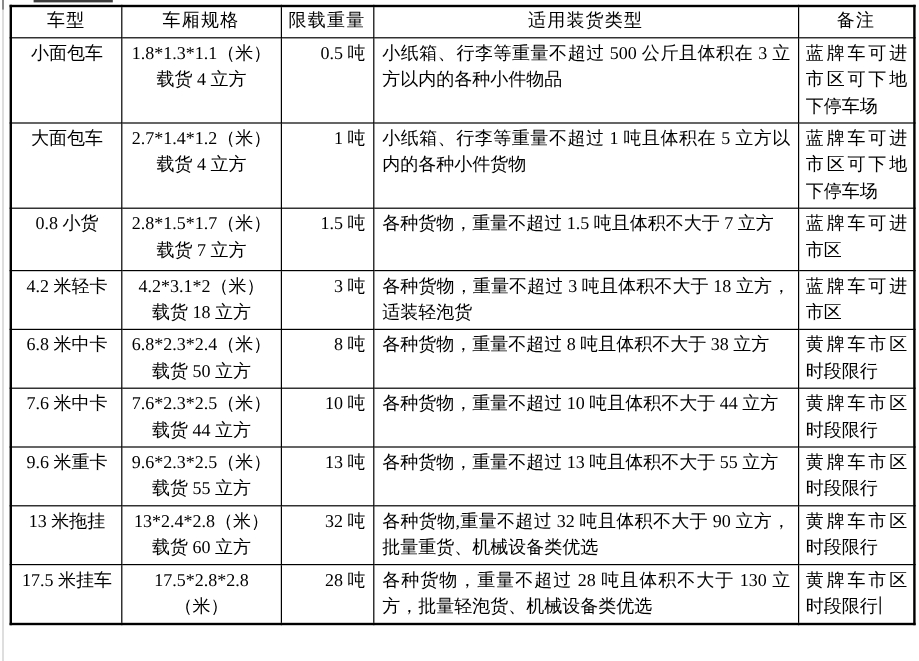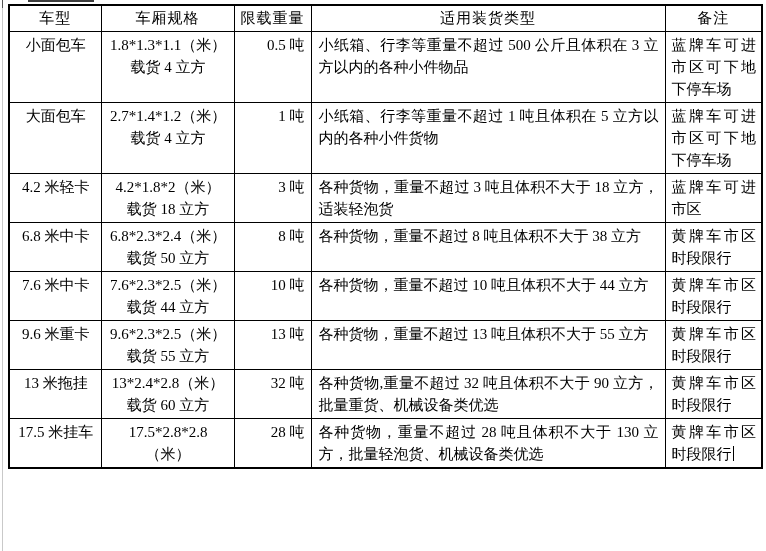--- a/index.html
+++ b/index.html
@@ -116,24 +116,34 @@
       <tr style="height:70px">
         <td class="cell-vehicle">大面包车</td>
         <td class="cell-spec">
           <div>2.7*1.4*1.2（米）</div>
           <div>载货 4 立方</div>
         </td>
         <td class="cell-limit">1 吨</td>
         <td class="cell-cargo">小纸箱、行李等重量不超过 1 吨且体积在 5 立方以内的各种小件货物</td>
         <td class="cell-note">蓝牌车可进市区可下地下停车场</td>
       </tr>
+      <tr style="height:52px">
+        <td class="cell-vehicle">0.8 小货</td>
+        <td class="cell-spec">
+          <div>2.8*1.5*1.7（米）</div>
+          <div>载货 7 立方</div>
+        </td>
+        <td class="cell-limit">1.5 吨</td>
+        <td class="cell-cargo">各种货物，重量不超过 1.5 吨且体积不大于 7 立方</td>
+        <td class="cell-note">蓝牌车可进市区</td>
+      </tr>
       <tr style="height:43px">
         <td class="cell-vehicle">4.2 米轻卡</td>
         <td class="cell-spec">
-          <div>4.2*1.8*2（米）</div>
+          <div>4.2*3.1*2（米）</div>
           <div>载货 18 立方</div>
         </td>
         <td class="cell-limit">3 吨</td>
         <td class="cell-cargo">各种货物，重量不超过 3 吨且体积不大于 18 立方，适装轻泡货</td>
         <td class="cell-note">蓝牌车可进市区</td>
       </tr>
       <tr style="height:45px">
         <td class="cell-vehicle">6.8 米中卡</td>
         <td class="cell-spec">
           <div>6.8*2.3*2.4（米）</div>

